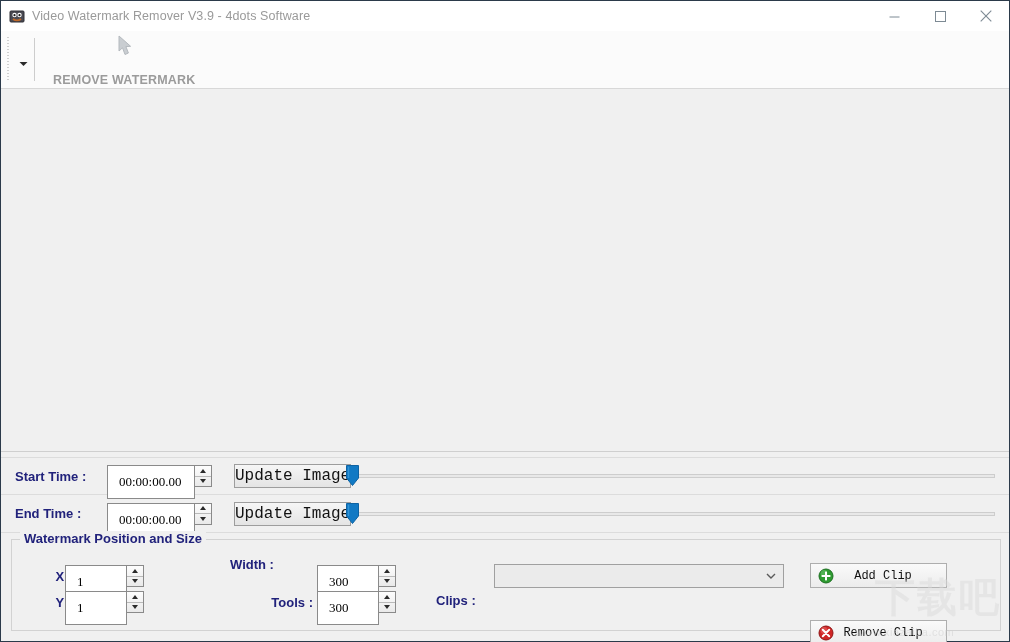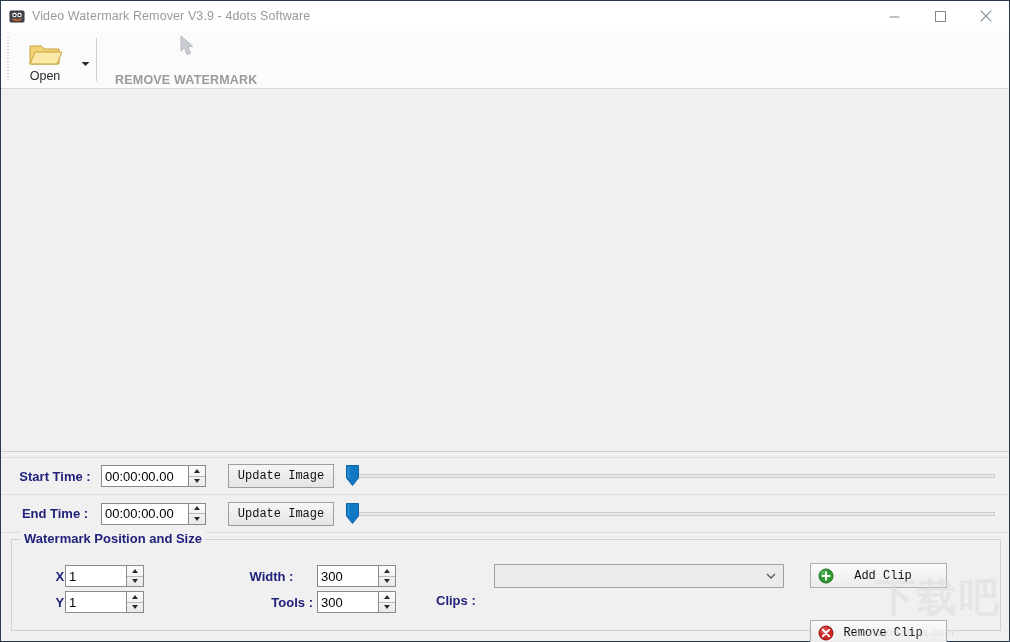--- a/index.html
+++ b/index.html
@@ -166,43 +166,42 @@
     border-right: none;
     border-top: none;
     box-sizing: border-box;
     position: relative;
   }
   .time-row.first { border-top: 1px solid #dcdcdc; }
   .time-label {
     font-size: 13px;
     font-weight: bold;
     color: #21227b;
-    margin-left: 8px;
+    margin-left: 14px;
     white-space: nowrap;
-    text-align: center;
   }
   .start-label { width: 92px; }
   .end-label { width: 92px; }
 
   .spin-wrap {
     display: inline-flex;
     align-items: stretch;
     height: 22px;
   }
   .spin-field {
     border: 1px solid #8a8a8a;
     background: #ffffff;
-    font-family: Liberation Sans, sans-serif;
+    font-family: Liberation Serif, serif;
     font-size: 13px;
     color: #000;
-    padding: 0 3px;
-    display: flex;
-    align-items: center;
-    box-sizing: border-box;
-    height: 22px;
+    padding: 0 11px;
+    display: flex;
+    align-items: center;
+    box-sizing: border-box;
+    height: 34px;
   }
   .spin-btns {
     width: 17px;
     border: 1px solid #8a8a8a;
     border-left: none;
     background: linear-gradient(to bottom, #fdfdfd, #e9e9e9);
     display: flex;
     flex-direction: column;
     box-sizing: border-box;
   }
@@ -226,21 +225,21 @@
     border-top: 4px solid #2a2a2a;
   }
 
   .upd-btn {
     margin-left: 22px;
     height: 24px;
     min-width: 106px;
     border: 1px solid #9d9d9d;
     background: linear-gradient(to bottom, #f6f6f6, #e4e4e4);
     font-family: "Liberation Mono", monospace;
-    font-size: 12px;
+    font-size: 16px;
     color: #111;
     display: flex;
     align-items: center;
     justify-content: center;
     box-sizing: border-box;
   }
 
   .slider {
     position: absolute;
     left: 345px;
@@ -403,29 +402,20 @@
           <line x1="11.3" y1="0.7" x2="0.7" y2="11.3" stroke="#7d8a94" stroke-width="1.1"></line>
         </svg>
       </div>
     </div>
   </div>
 
 
   <div class="toolbar">
     <div class="tb-gripper"></div>
 
-    <div class="tb-open">
-      <div class="folder-icon">
-        <svg width="34" height="28" viewBox="0 0 34 28">
-          <path d="M2 6 L2 24 L31 24 L31 9 L16 9 L13.5 6 Z" fill="#f3d278" stroke="#c9a13c" stroke-width="1"></path>
-          <path d="M2 24 L7 12 L34 12 L29 24 Z" fill="#fbe9a8" stroke="#c9a13c" stroke-width="1"></path>
-        </svg>
-      </div>
-      <div class="tb-open-label">Open</div>
-    </div>
 
     <div class="tb-dropdown">
       <svg width="9" height="6" viewBox="0 0 9 6">
         <path d="M0.5 1 L4.5 5 L8.5 1 Z" fill="#2a2a2a"></path>
       </svg>
     </div>
 
     <div class="tb-sep"></div>
 
     <div class="tb-remove">
@@ -522,21 +512,21 @@
         <div class="spin-btns">
           <div class="spin-up">
               <span class="arrow-up"></span>
             </div>
           <div class="spin-down">
               <span class="arrow-down"></span>
             </div>
         </div>
       </div>
 
-      <div class="abs field-label" style="left:218px; top:29px; width:83px; text-align:center;">Width :</div>
+      <div class="abs field-label" style="left:218px; top:17px; width:83px; text-align:left;">Width :</div>
       <div class="abs spin-wrap" style="left:305px; top:25px;">
         <div class="spin-field" style="width:62px">300</div>
         <div class="spin-btns">
           <div class="spin-up">
               <span class="arrow-up"></span>
             </div>
           <div class="spin-down">
               <span class="arrow-down"></span>
             </div>
         </div>

